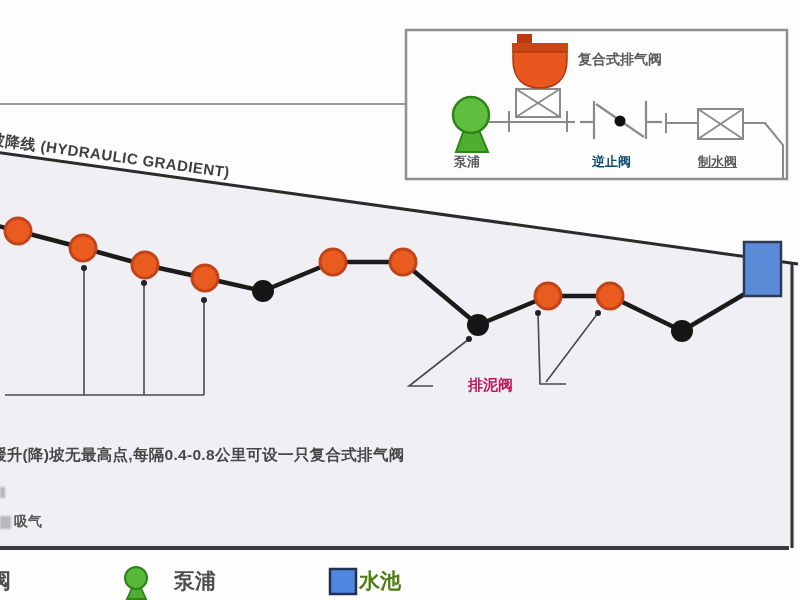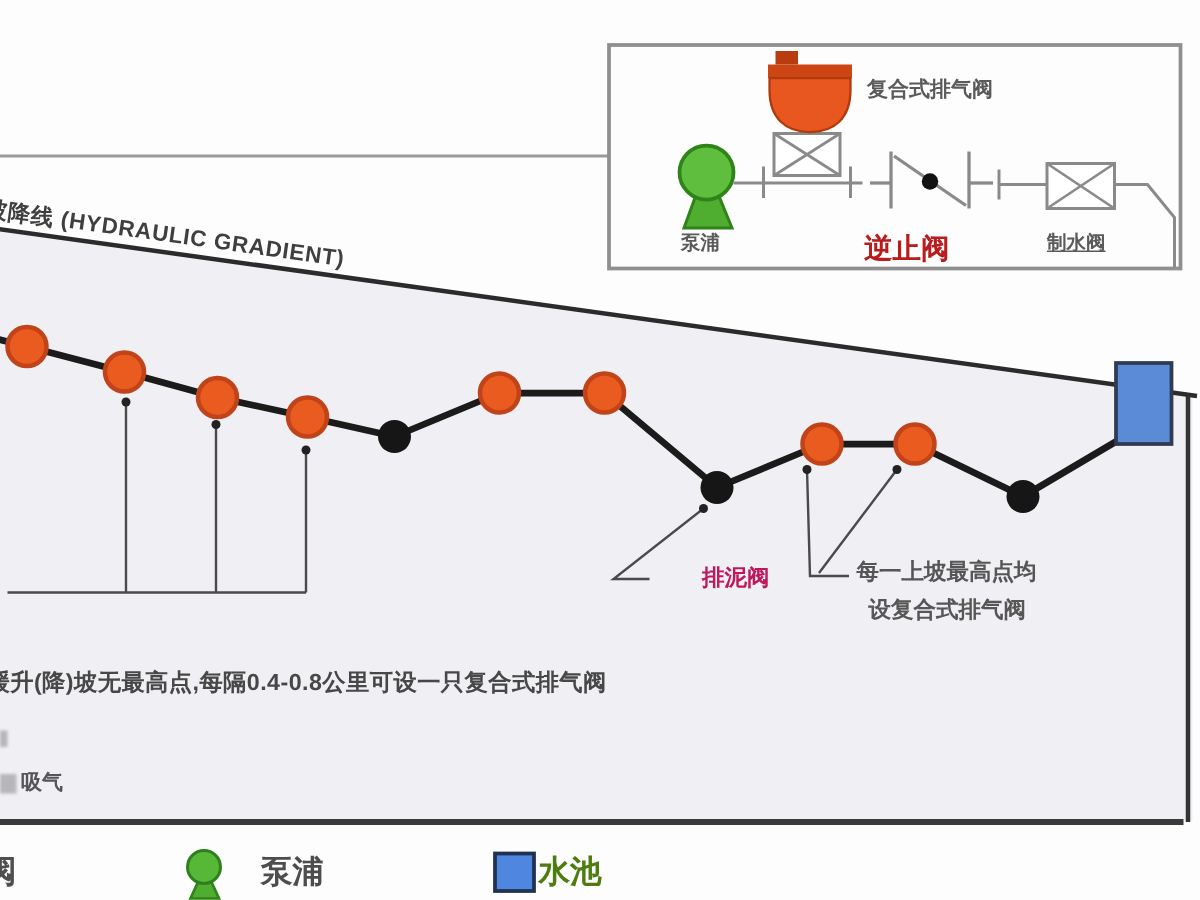--- a/index.html
+++ b/index.html
@@ -4,21 +4,21 @@
 <style>
   html,body{margin:0;padding:0;background:#ffffff;}
   body{width:800px;height:600px;overflow:hidden;font-family:"Liberation Sans",sans-serif;}
   .stage{position:relative;width:800px;height:600px;overflow:hidden;background:#fdfdfd;}
   .stage svg{position:absolute;left:0;top:0;}
   .lbl{position:absolute;white-space:nowrap;color:#555;font-weight:700;}
   .lbl-gradient{left:-10px;top:130px;font-size:15px;color:#3f3f3f;letter-spacing:.5px;
     transform:rotate(8deg);transform-origin:0 50%;}
   .lbl-airvalve{left:578px;top:51px;font-size:14px;color:#5a5a5a;text-align:right;}
   .lbl-pump{left:454px;top:153px;font-size:13px;color:#5a5a5a;}
-  .lbl-check{left:576px;top:153px;font-size:19px;color:#b91c1c;}
+  .lbl-check{left:592px;top:153px;font-size:13px;color:#0c4a6e;}
   .lbl-gate{left:698px;top:153px;font-size:13px;color:#5a5a5a;text-decoration:underline;}
   .lbl-drain{left:468px;top:376px;font-size:15px;color:#be185d;}
   .lbl-note1{left:571px;top:372px;font-size:15px;color:#565656;}
   .lbl-note2{left:579px;top:397px;font-size:15px;color:#565656;}
   .lbl-slope{left:-9px;top:445px;font-size:15.5px;color:#474747;letter-spacing:.3px;}
   .lbl-suction{left:14px;top:513px;font-size:14px;color:#565656;}
   .lbl-blegend-partial{left:-11px;top:566px;font-size:22px;color:#4f4f4f;}
   .lbl-blegend-pump{left:174px;top:567px;font-size:21px;color:#4d4d4d;}
   .lbl-blegend-tank{left:359px;top:567px;font-size:21px;color:#4d7c0f;}
   .smudge{position:absolute;background:#8a8a8a;opacity:.55;filter:blur(1px);}
@@ -130,22 +130,20 @@
   </svg>
 
   <div class="lbl lbl-gradient">坡降线 (HYDRAULIC GRADIENT)</div>
 
   <div class="lbl lbl-airvalve">复合式排气阀</div>
   <div class="lbl lbl-pump">泵浦</div>
   <div class="lbl lbl-check">逆止阀</div>
   <div class="lbl lbl-gate">制水阀</div>
 
   <div class="lbl lbl-drain">排泥阀</div>
-  <div class="lbl lbl-note1">每一上坡最高点均</div>
-  <div class="lbl lbl-note2">设复合式排气阀</div>
 
   <div class="lbl lbl-slope">缓升(降)坡无最高点,每隔0.4-0.8公里可设一只复合式排气阀</div>
 
   <div class="smudge smudge-a"></div>
   <div class="smudge smudge-b"></div>
   <div class="lbl lbl-suction">吸气</div>
 
   <div class="lbl lbl-blegend-partial">阀</div>
   <div class="lbl lbl-blegend-pump">泵浦</div>
   <div class="lbl lbl-blegend-tank">水池</div>

